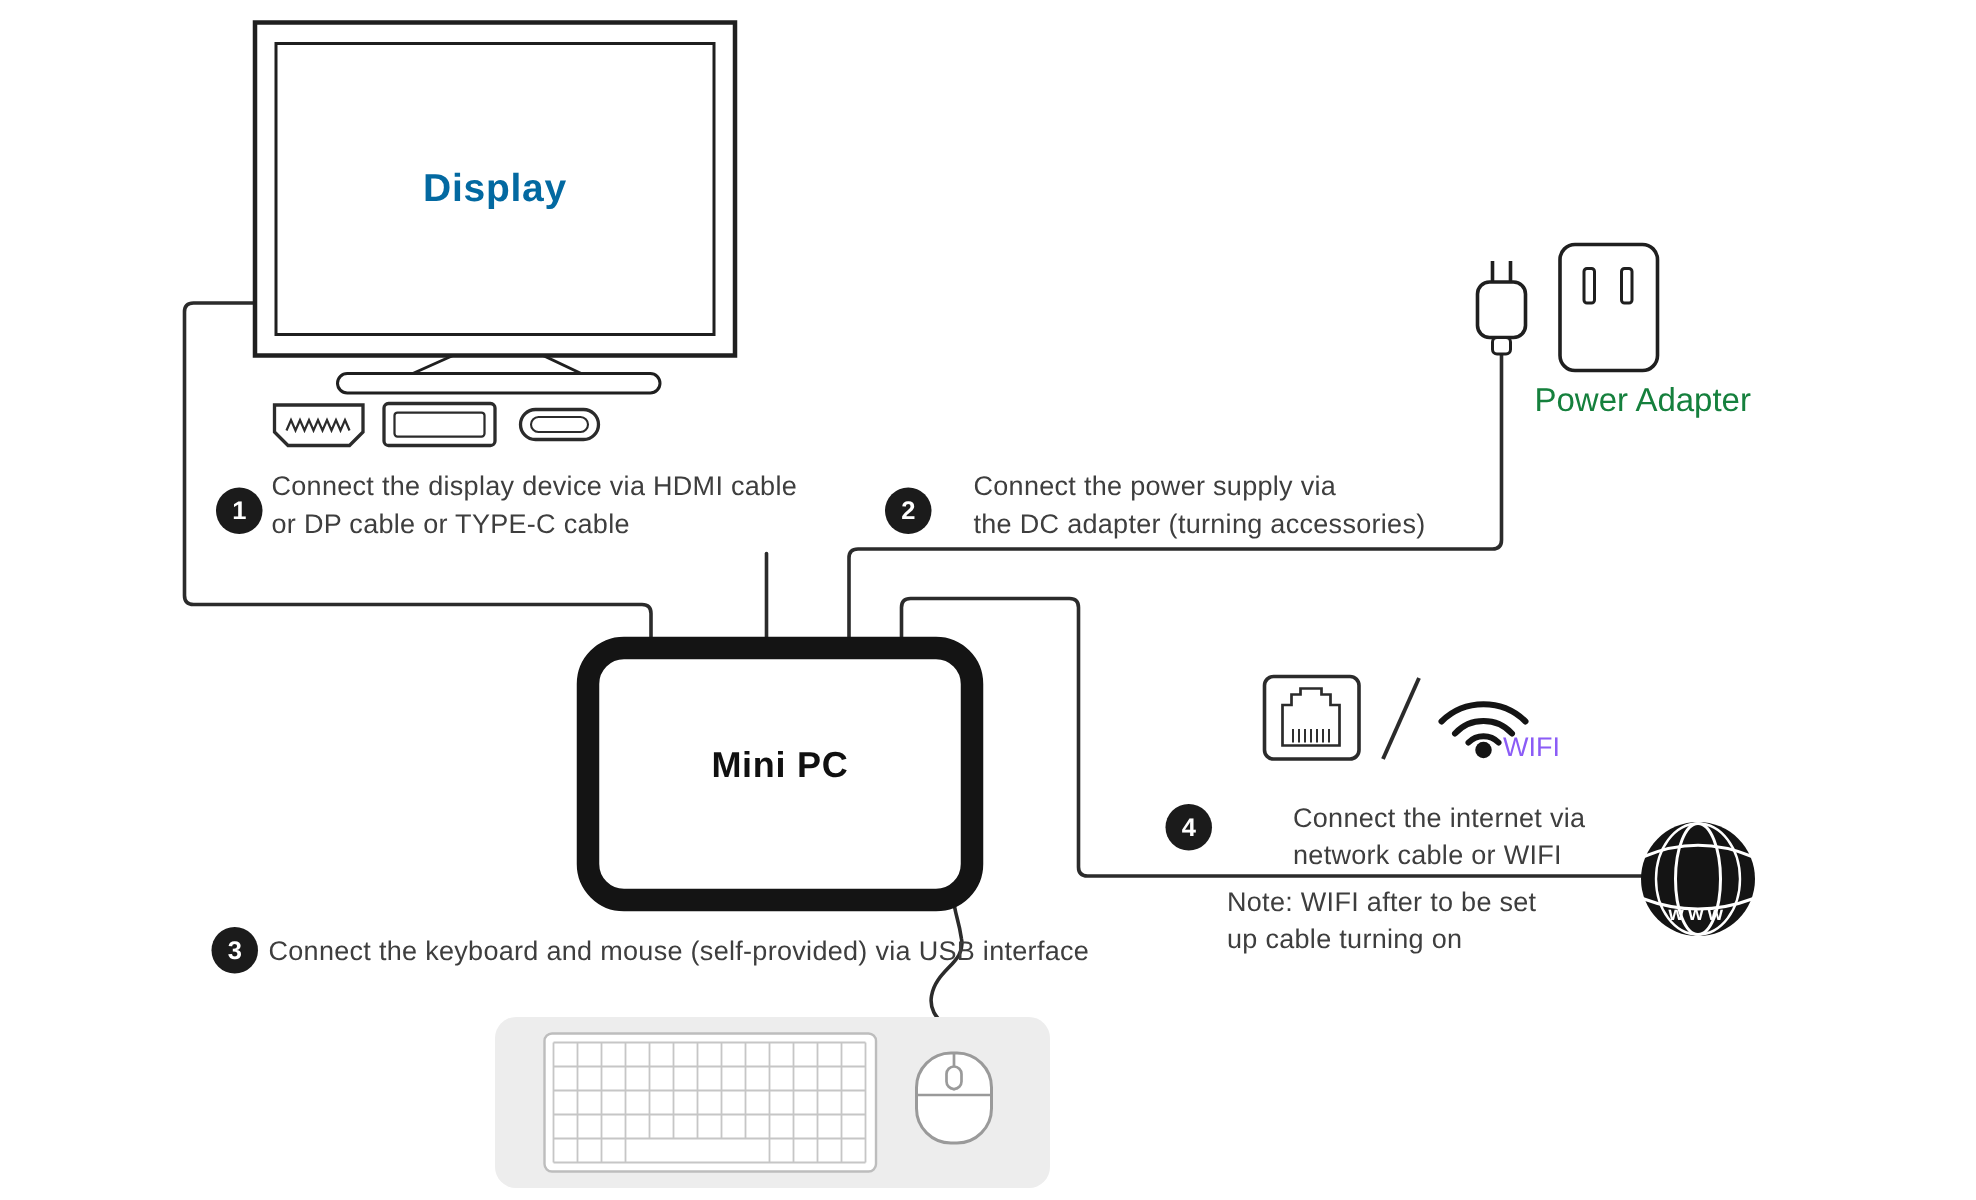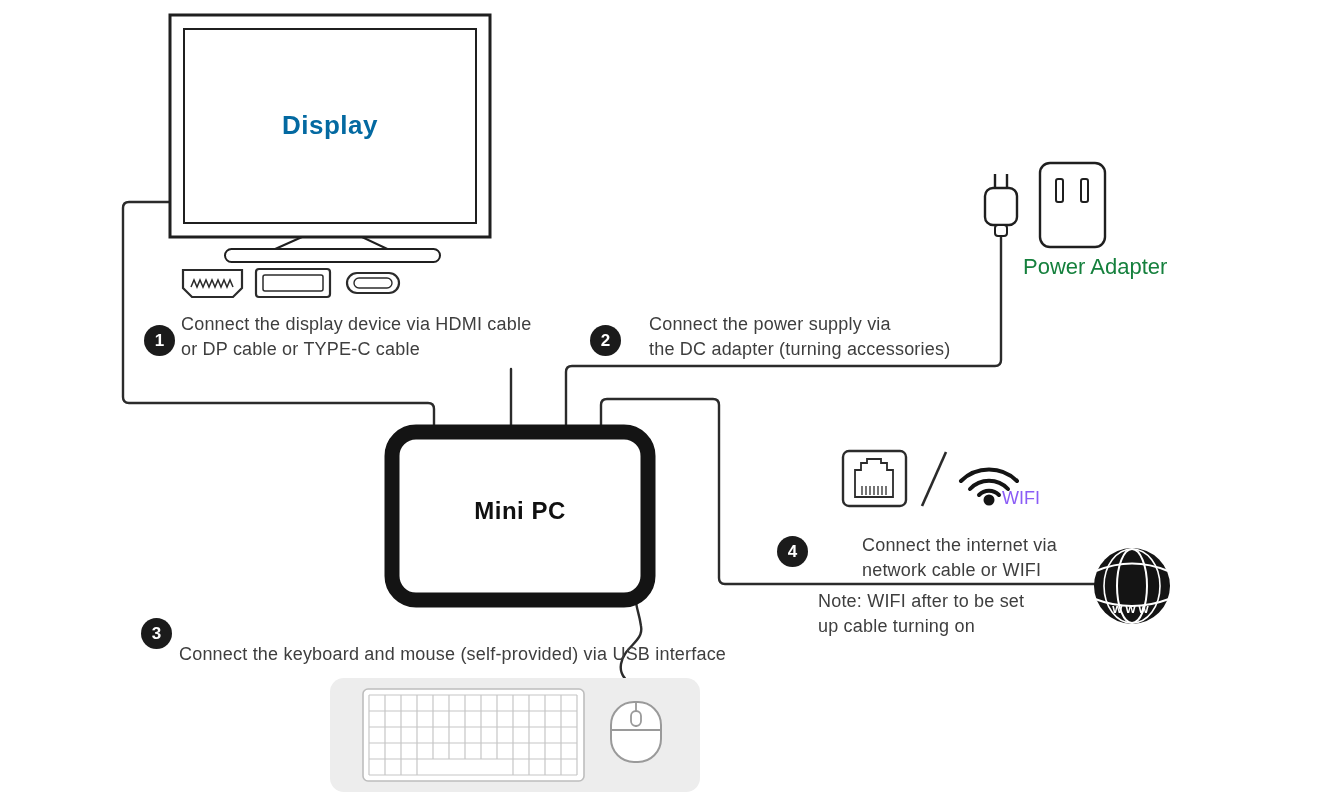--- a/index.html
+++ b/index.html
@@ -113,21 +113,21 @@
     <div>or DP cable or TYPE-C cable</div>
   </div>
 
   <div class="badge" style="left:590px;top:325px;">2</div>
   <div class="step" style="left:629px;top:312px;margin-left:20px;">
     <div>Connect the power supply via</div>
     <div>the DC adapter (turning accessories)</div>
   </div>
 
   <div class="badge" style="left:141px;top:618px;">3</div>
-  <div class="step" style="left:179px;top:642px;">
+  <div class="step" style="left:179px;top:622px;">
     <div>Connect the keyboard and mouse (self-provided) via USB interface</div>
   </div>
 
   <div class="badge" style="left:777px;top:536px;">4</div>
   <div class="step" style="left:862px;top:533px;">
     <div>Connect the internet via</div>
     <div>network cable or WIFI</div>
   </div>
   <div class="step" style="left:818px;top:589px;">
     <div>Note: WIFI after to be set</div>

